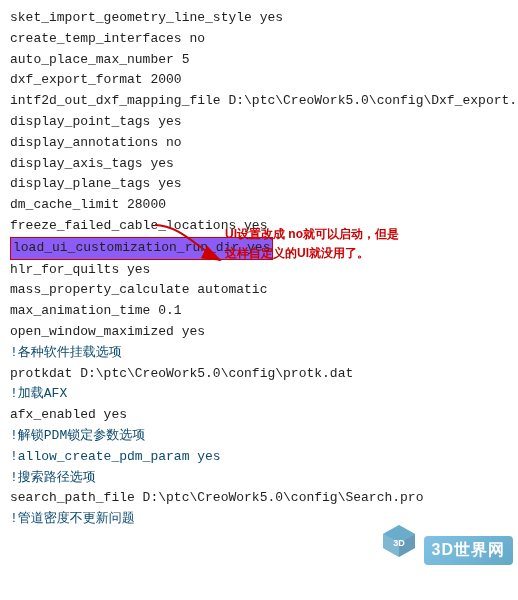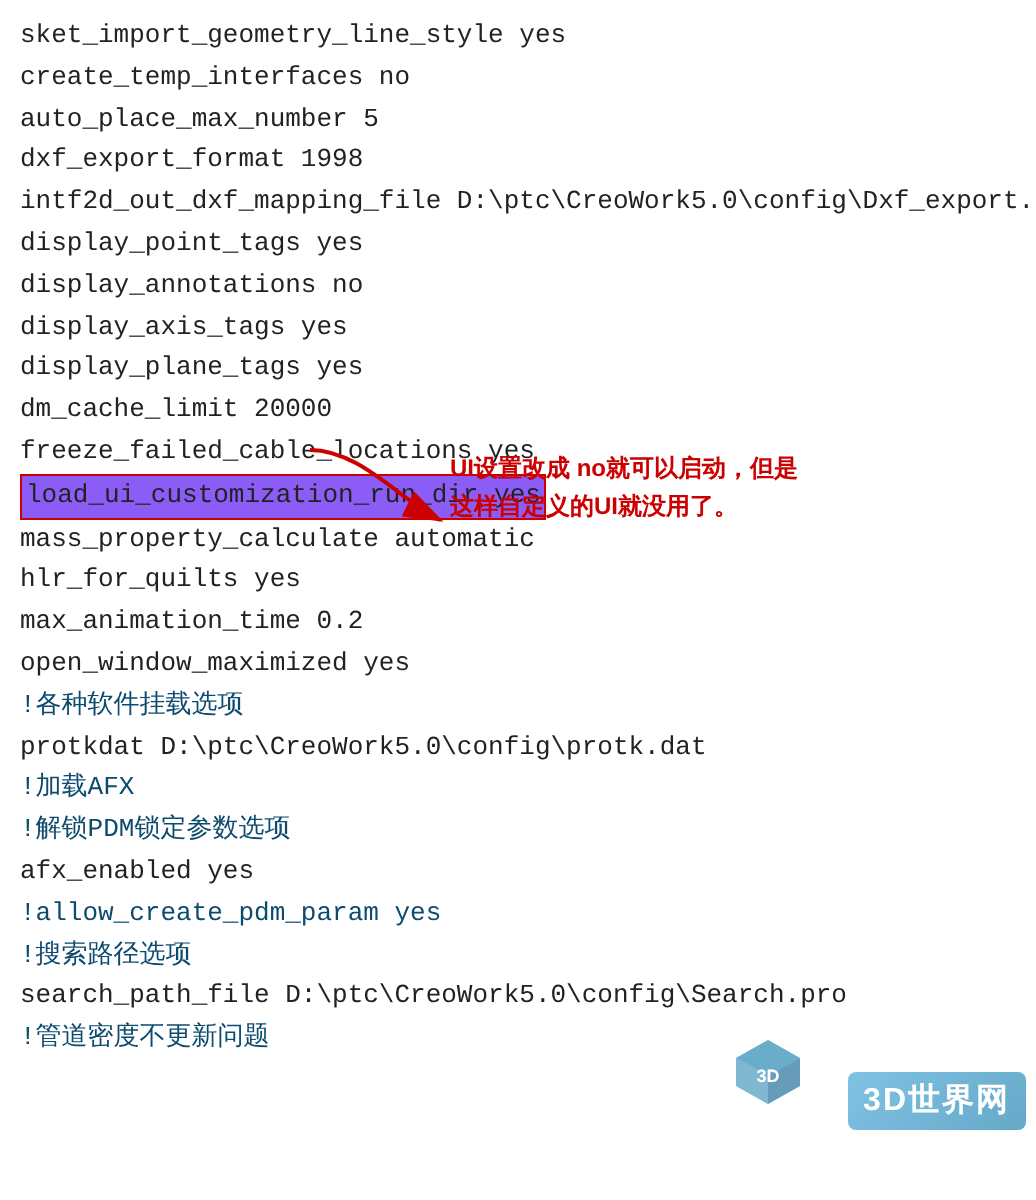--- a/index.html
+++ b/index.html
@@ -70,21 +70,22 @@
       width: 100%;
       height: 100%;
     }
 
     
     .watermark {
       position: absolute;
       bottom: 35px;
       right: 5px;
       display: flex;
-      gap: 20px;
+      align-items: center;
+      gap: 5px;
       opacity: 0.85;
     }
 
     .watermark-box {
       background: linear-gradient(135deg, #6bb8e0, #4a9abf);
       color: white;
       font-family: 'Arial', sans-serif;
       font-size: 16px;
       font-weight: bold;
       padding: 4px 8px;
@@ -98,40 +99,40 @@
       height: 40px;
     }
   </style>
 </head>
 <body>
 
 <div class="content-area">
   <span class="line">sket_import_geometry_line_style yes</span>
   <span class="line">create_temp_interfaces no</span>
   <span class="line">auto_place_max_number 5</span>
-  <span class="line">dxf_export_format 1998</span>
+  <span class="line">dxf_export_format 2000</span>
   <span class="line">intf2d_out_dxf_mapping_file D:\ptc\CreoWork5.0\config\Dxf_export.pro</span>
   <span class="line">display_point_tags yes</span>
   <span class="line">display_annotations no</span>
   <span class="line">display_axis_tags yes</span>
   <span class="line">display_plane_tags yes</span>
-  <span class="line">dm_cache_limit 20000</span>
+  <span class="line">dm_cache_limit 28000</span>
   <span class="line">freeze_failed_cable_locations yes</span>
   <span class="line">
     <span class="highlighted-line">load_ui_customization_run_dir yes</span>
   </span>
+  <span class="line">hlr_for_quilts yes</span>
   <span class="line">mass_property_calculate automatic</span>
-  <span class="line">hlr_for_quilts yes</span>
-  <span class="line">max_animation_time 0.2</span>
+  <span class="line">max_animation_time 0.1</span>
   <span class="line">open_window_maximized yes</span>
   <span class="line comment-line">!各种软件挂载选项</span>
   <span class="line">protkdat D:\ptc\CreoWork5.0\config\protk.dat</span>
   <span class="line comment-line">!加载AFX</span>
+  <span class="line">afx_enabled yes</span>
   <span class="line comment-line">!解锁PDM锁定参数选项</span>
-  <span class="line">afx_enabled yes</span>
   <span class="line comment-line">!allow_create_pdm_param yes</span>
   <span class="line comment-line">!搜索路径选项</span>
   <span class="line">search_path_file D:\ptc\CreoWork5.0\config\Search.pro</span>
   <span class="line comment-line">!管道密度不更新问题</span>
 </div>
 
 <div class="annotation-container">
   <svg class="arrow-svg" viewBox="0 0 518 200">
 
     <defs>

